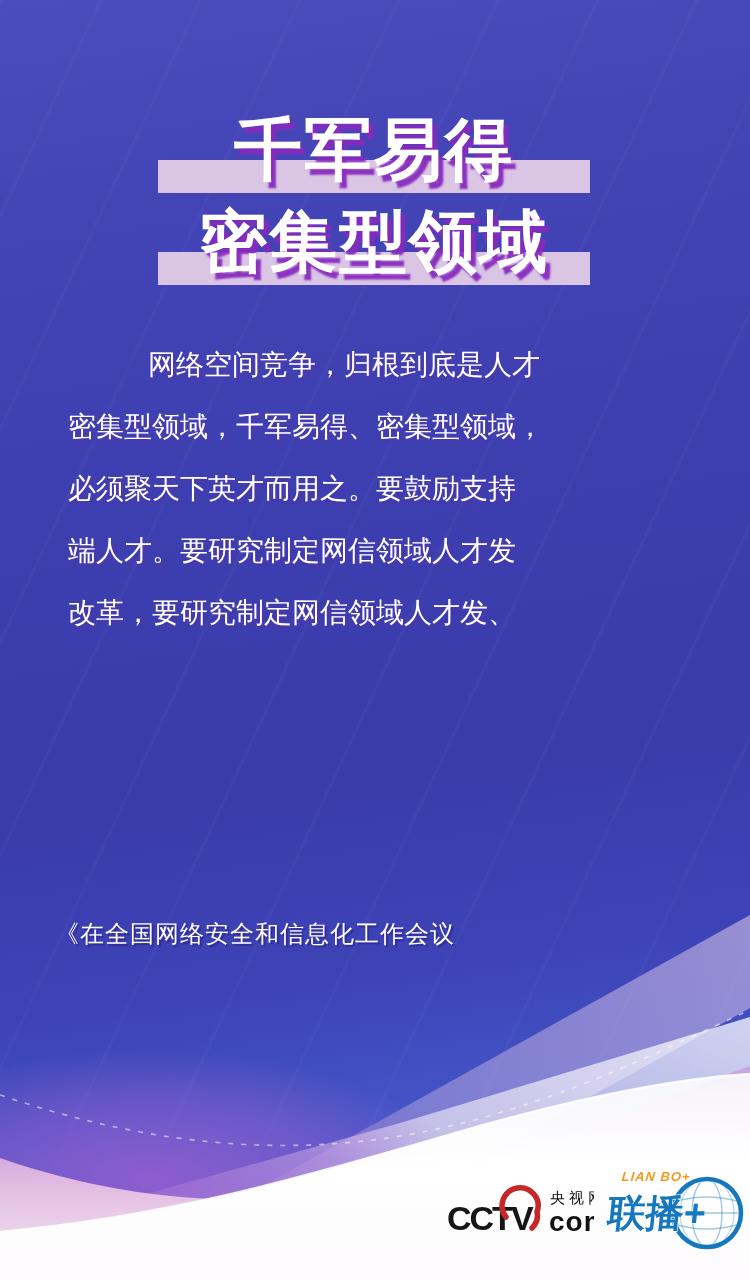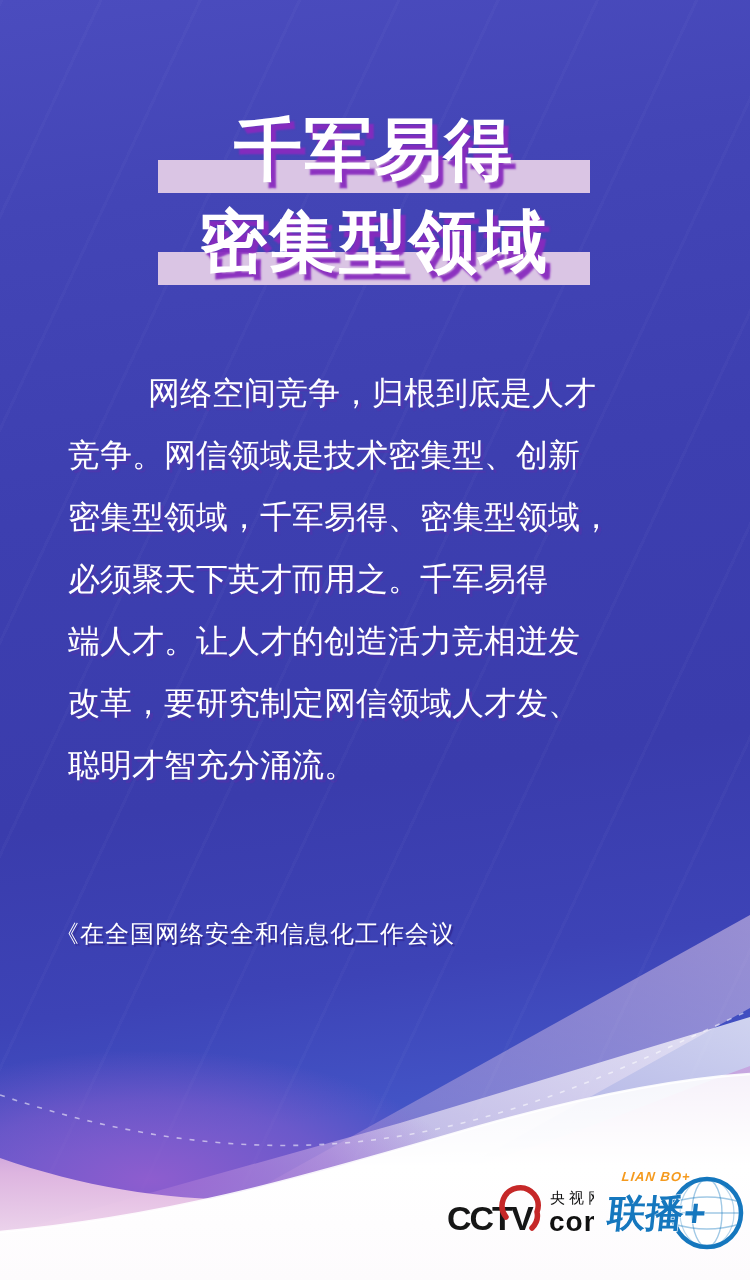--- a/index.html
+++ b/index.html
@@ -27,23 +27,22 @@
     text-align:center;font-size:68px;font-weight:700;color:#ffffff;
     font-family:"Liberation Sans","DejaVu Sans",sans-serif;
     letter-spacing:2px;
     text-shadow:5px 6px 2px rgba(136,42,190,0.95);
     white-space:nowrap;
   }
   
   .body-text{
     position:absolute;left:68px;top:334px;width:620px;color:#ffffff;
     font-family:"Liberation Serif","DejaVu Serif",serif;
-    font-size:32px;line-height:62px;
+    font-size:28px;line-height:62px;
     text-shadow:3px 3px 1px rgba(110,40,170,0.35);
-    margin-top:28px;
   }
   .body-line{height:62px;white-space:nowrap;}
   .body-line.indent{padding-left:80px;}
   
   .citation{
     position:absolute;left:55px;top:918px;color:#ffffff;
     font-family:"Liberation Serif","DejaVu Serif",serif;
     font-size:24px;line-height:32px;letter-spacing:1px;
     text-shadow:2px 2px 1px rgba(40,20,120,0.5);
   }
@@ -99,26 +98,24 @@
   <path d="M0,352 C180,336 320,292 480,246 C580,218 670,199 750,194" fill="none" stroke="#ffffff" stroke-opacity="0.9" stroke-width="2.5"></path>
 </svg>
 
 <div class="title-bar" style="top:160px;background:#dac5e4;"></div>
 <div class="title-bar" style="top:252px;background:#dac5e4;"></div>
 <div class="title-line" style="top:112px;">千军易得</div>
 <div class="title-line" style="top:204px;">密集型领域</div>
 
 <div class="body-text">
   <div class="body-line indent">网络空间竞争，归根到底是人才</div>
-  <div class="body-line">竞争。网信领域是技术密集型、创新</div>
   <div class="body-line">密集型领域，千军易得、密集型领域，</div>
-  <div class="body-line">必须聚天下英才而用之。千军易得</div>
-  <div class="body-line">端人才。让人才的创造活力竞相迸发</div>
+  <div class="body-line">必须聚天下英才而用之。要鼓励支持</div>
+  <div class="body-line">端人才。要研究制定网信领域人才发</div>
   <div class="body-line">改革，要研究制定网信领域人才发、</div>
-  <div class="body-line">聪明才智充分涌流。</div>
 </div>
 
 <div class="citation">
   <div>《在全国网络安全和信息化工作会议</div>
 </div>
 
 <svg class="logo-cctv" viewBox="0 0 148 58">
   <text x="1" y="48" font-size="34" font-weight="900" letter-spacing="-2" fill="#161616" font-family="Liberation Sans, DejaVu Sans, sans-serif">CCTV</text>
   <path d="M60,35 A18,18 0 1 1 91,30 Q93,39 86,46" fill="none" stroke="#c62828" stroke-width="5.5" stroke-linecap="round"></path>
   <text x="104" y="21" font-size="15" letter-spacing="4" fill="#111111" font-family="Liberation Sans, DejaVu Sans, sans-serif">央视网</text>

